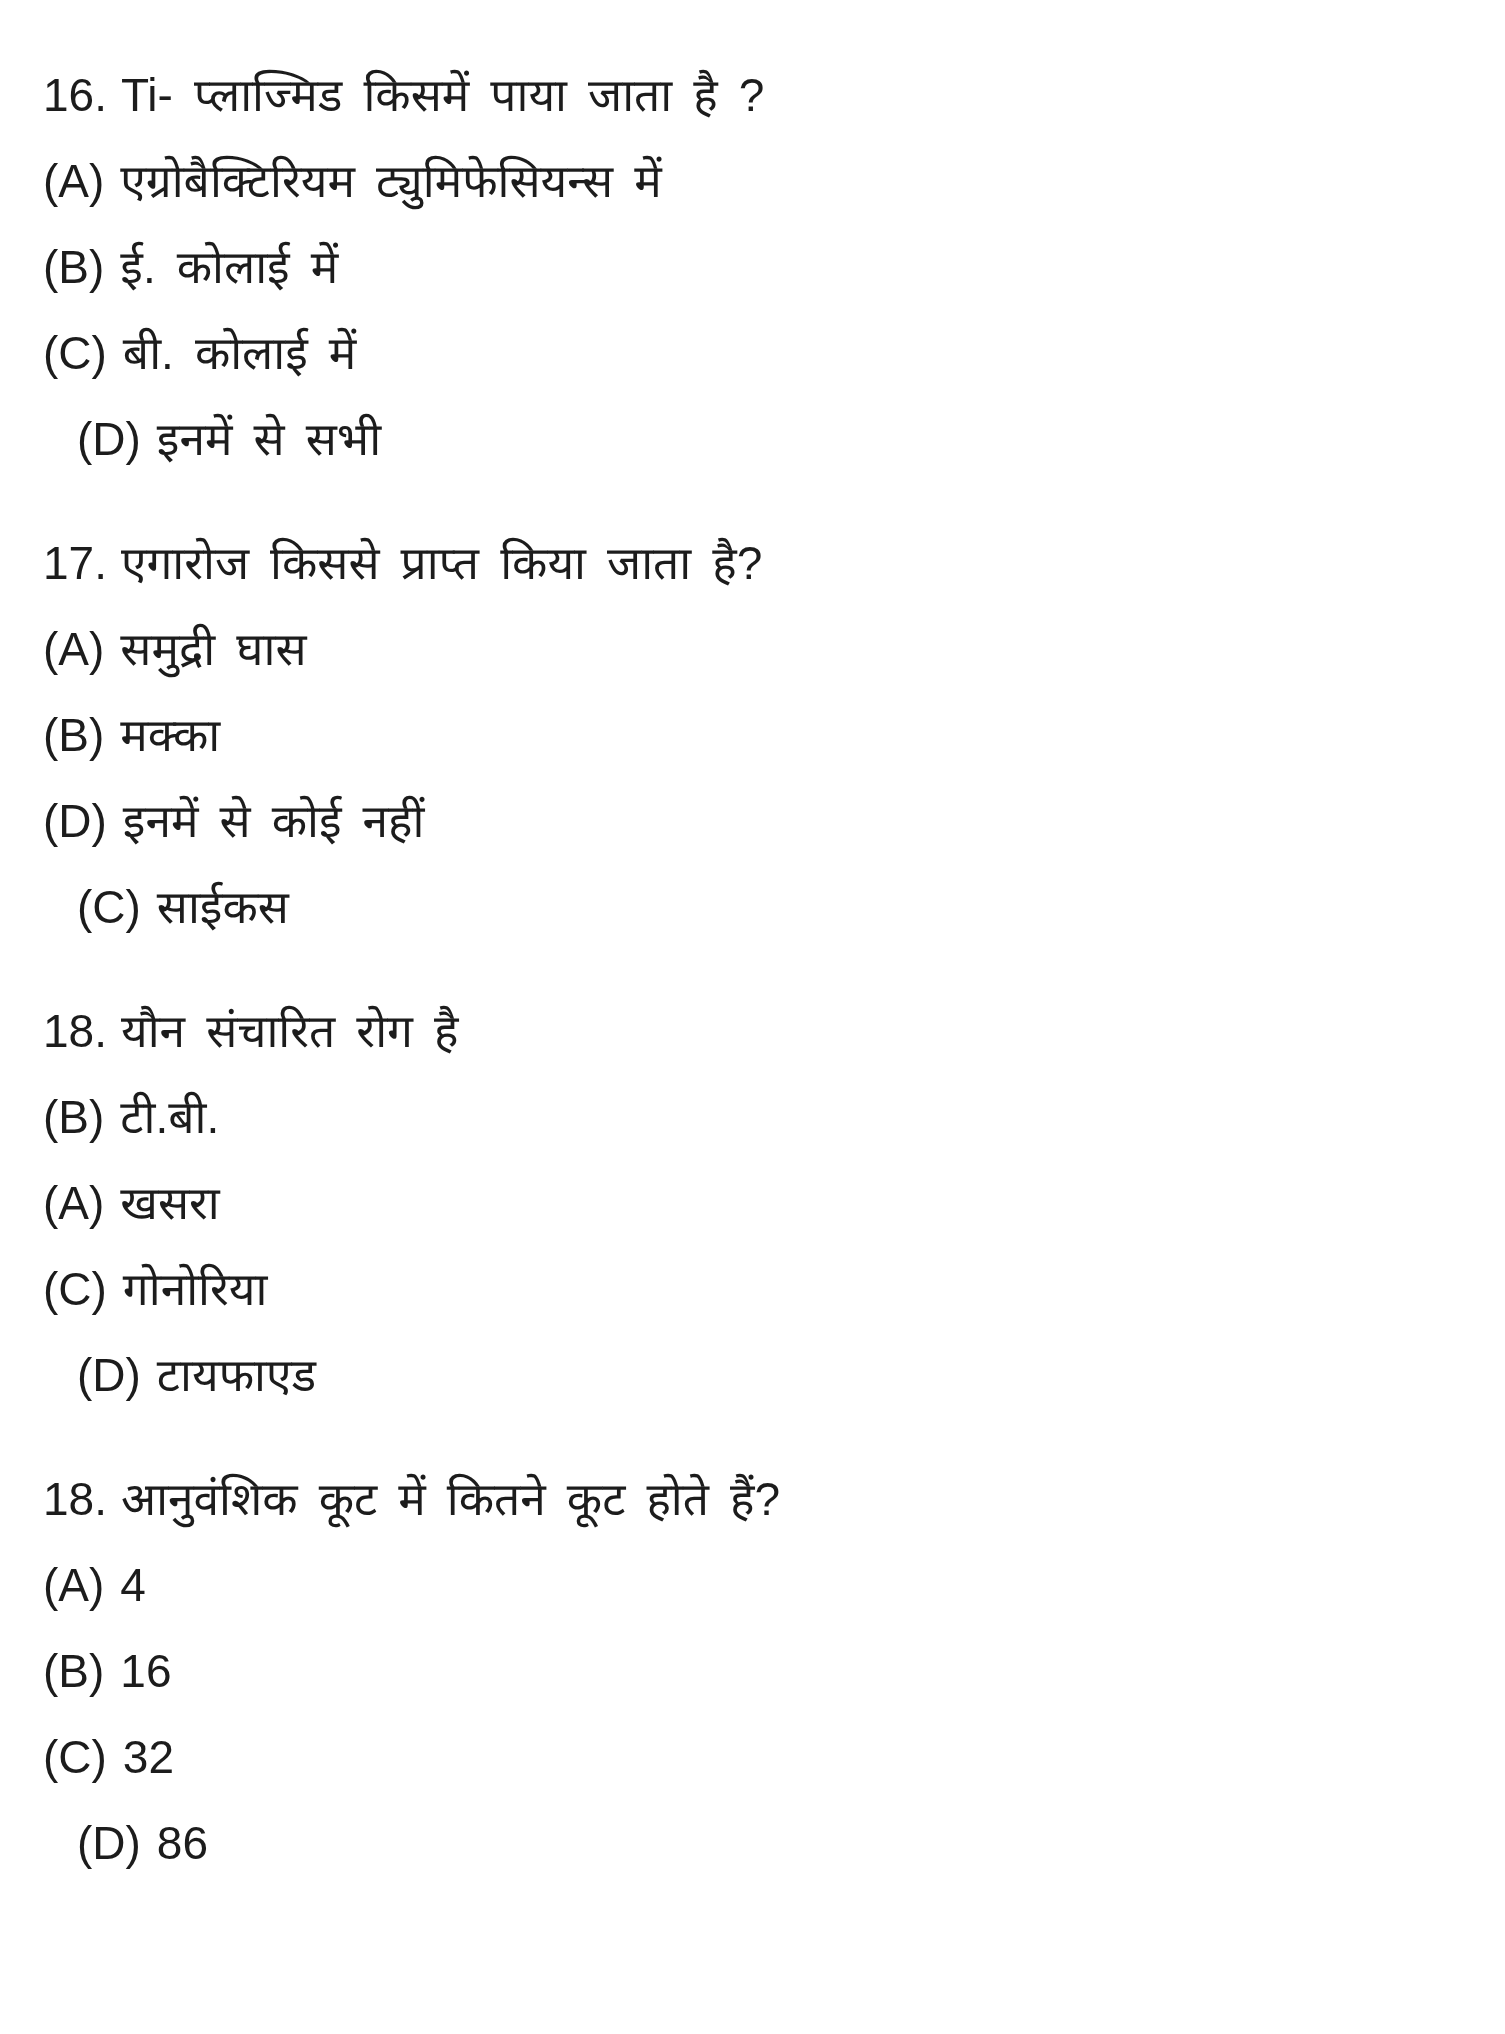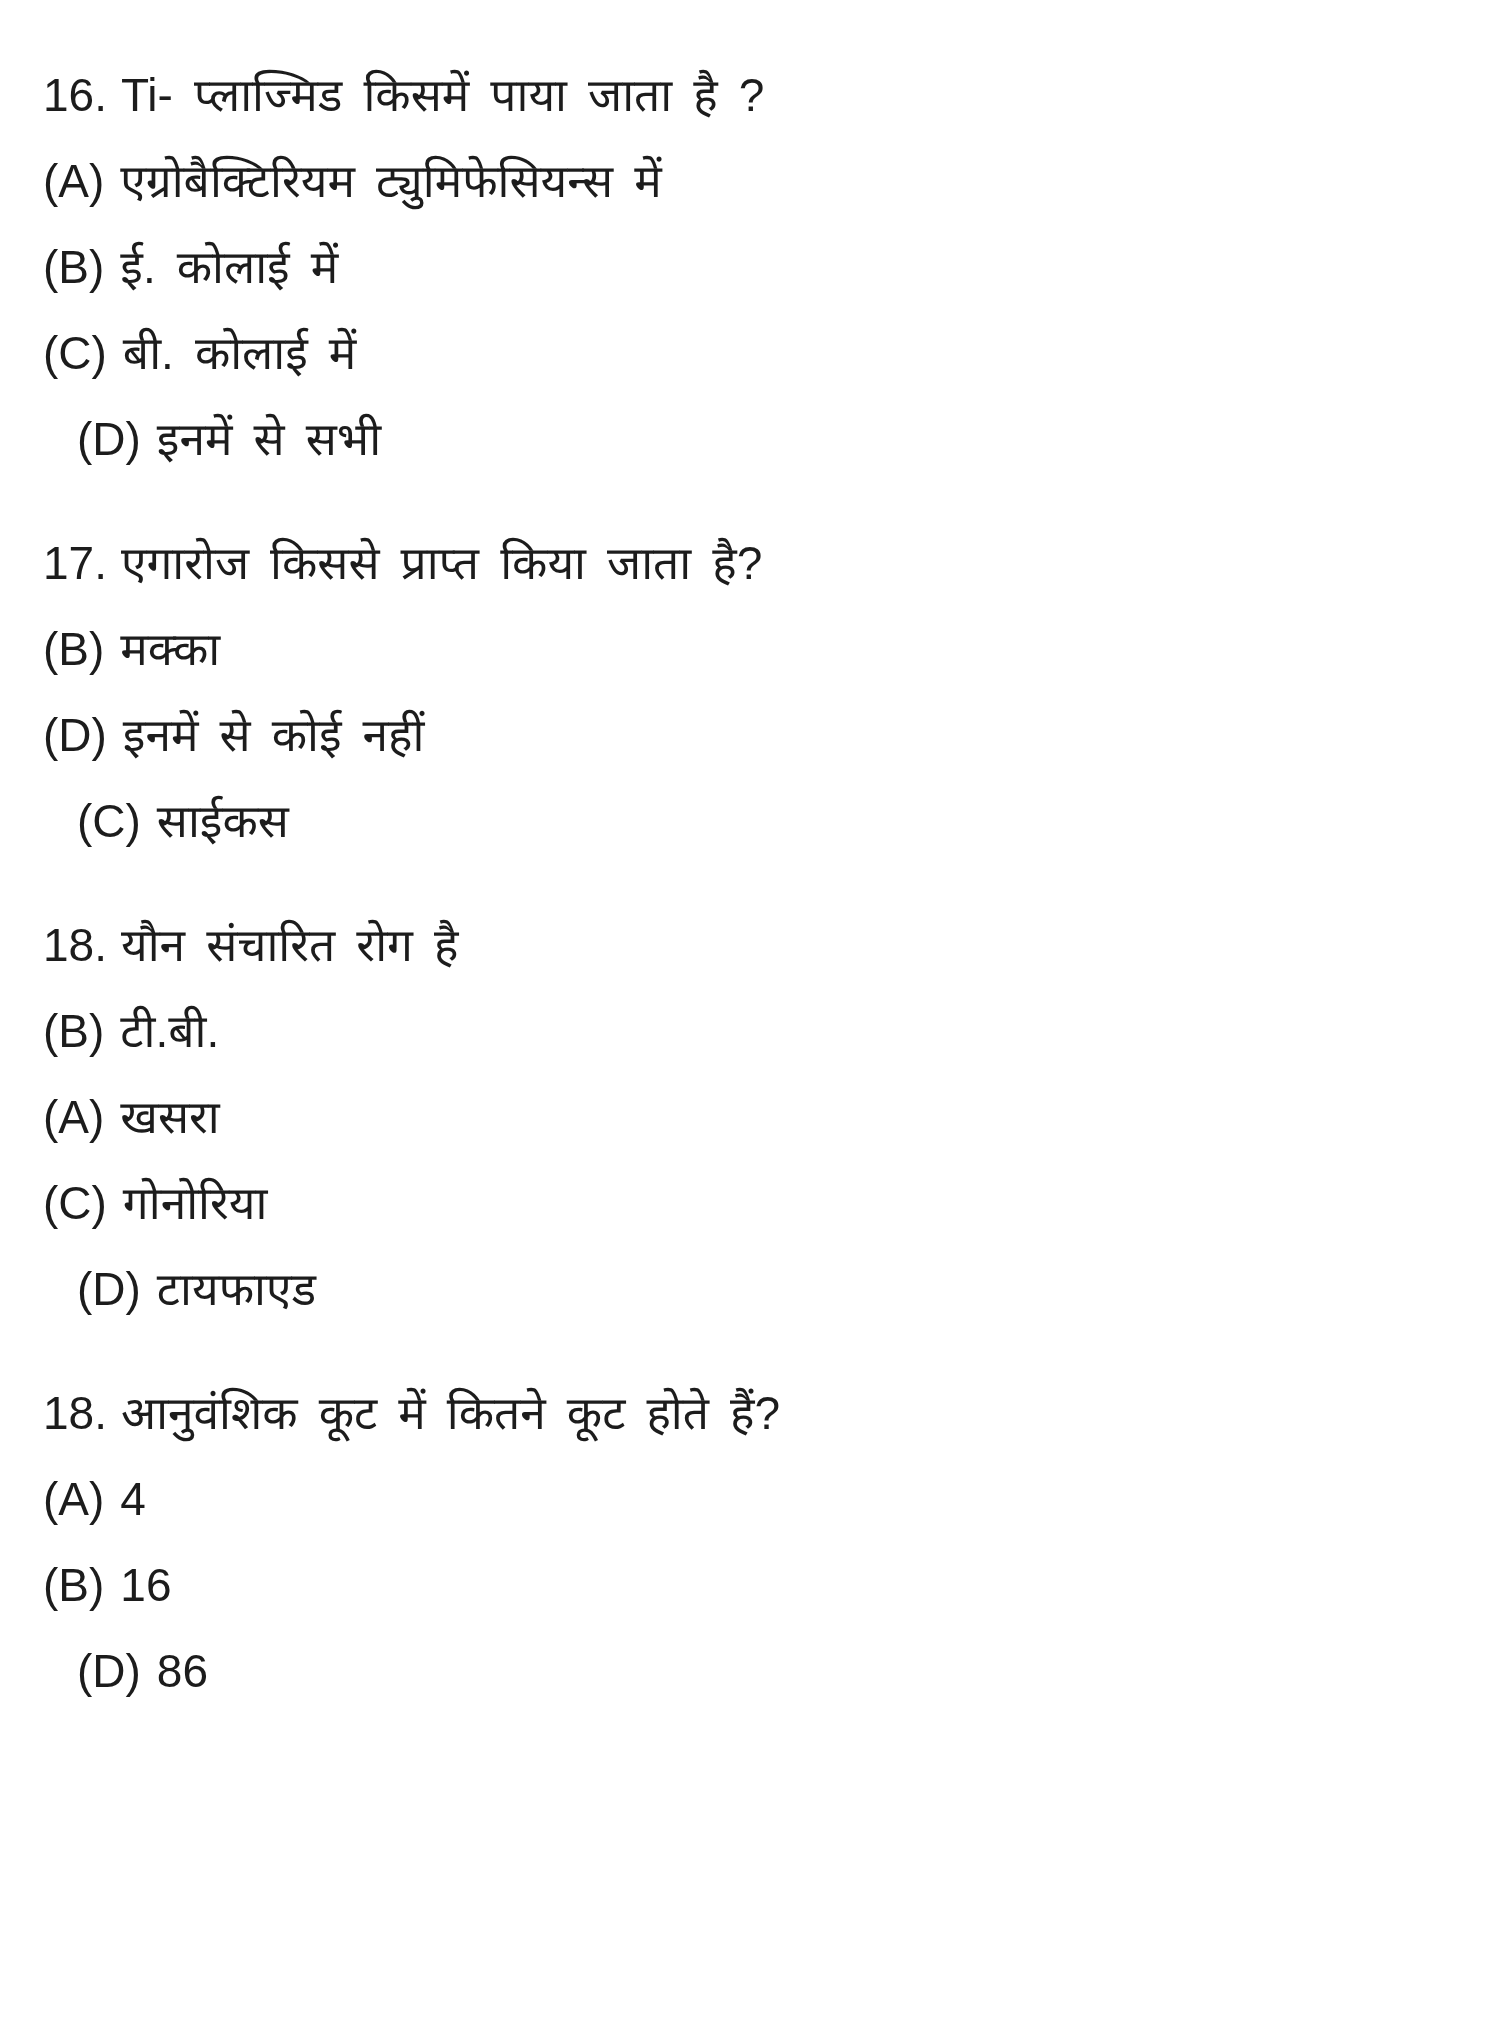--- a/index.html
+++ b/index.html
@@ -69,20 +69,23 @@
     <div class="row">
       <span class="opt-label">(D)</span><span class="opt-text">इनमें से सभी</span>
     </div>
   </div>
 
   <div class="question-block">
     <div class="row">
       <span class="q-number">17.</span><span class="q-text">एगारोज किससे प्राप्त किया जाता है?</span>
     </div>
     <div class="row">
+      <span class="opt-label">(A)</span><span class="opt-text">समुद्री घास</span>
+    </div>
+    <div class="row">
       <span class="opt-label">(B)</span><span class="opt-text">मक्का</span>
     </div>
     <div class="row">
       <span class="opt-label">(D)</span><span class="opt-text">इनमें से कोई नहीं</span>
     </div>
     <div class="row">
       <span class="opt-label">(C)</span><span class="opt-text">साईकस</span>
     </div>
   </div>
 
@@ -108,17 +111,20 @@
     <div class="row">
       <span class="q-number">18.</span><span class="q-text">आनुवंशिक कूट में कितने कूट होते हैं?</span>
     </div>
     <div class="row">
       <span class="opt-label">(A)</span><span class="opt-text">4</span>
     </div>
     <div class="row">
       <span class="opt-label">(B)</span><span class="opt-text">16</span>
     </div>
     <div class="row">
+      <span class="opt-label">(C)</span><span class="opt-text">32</span>
+    </div>
+    <div class="row">
       <span class="opt-label">(D)</span><span class="opt-text">86</span>
     </div>
   </div>
 
 </div>
 
 </body></html>

